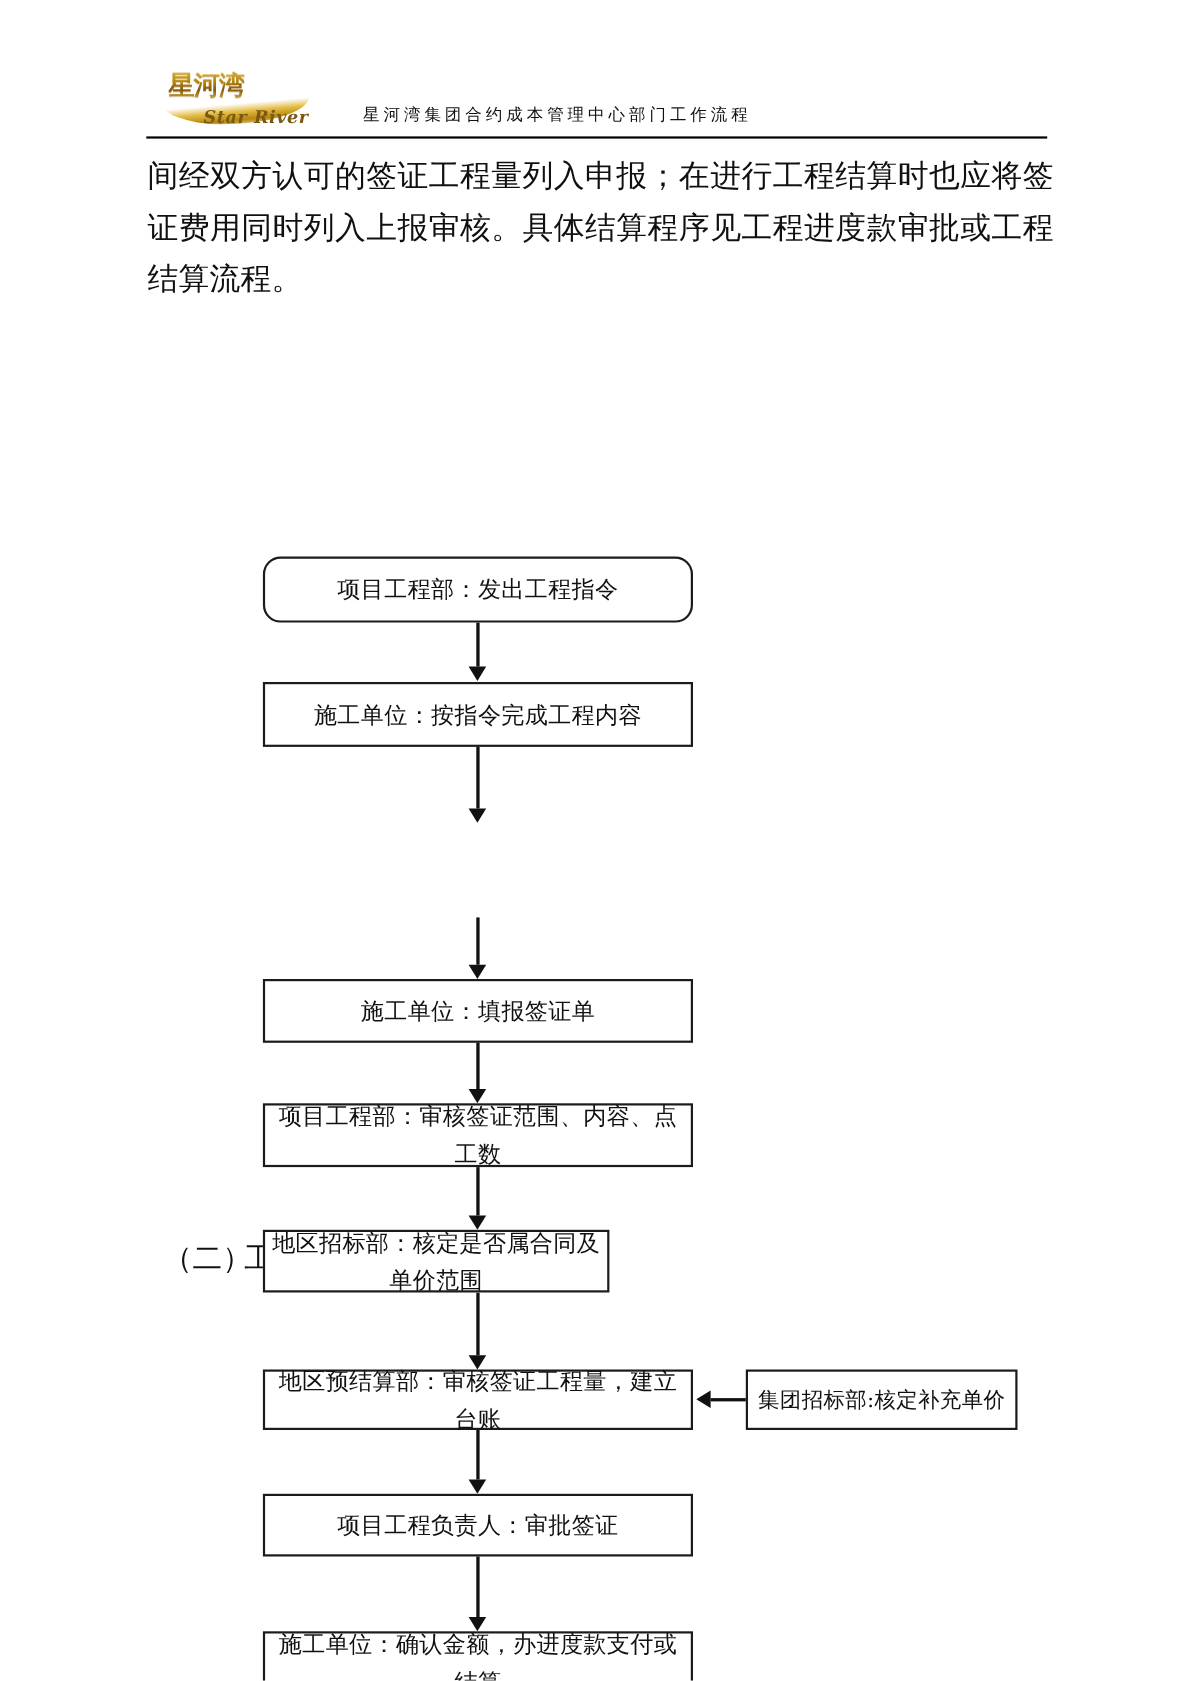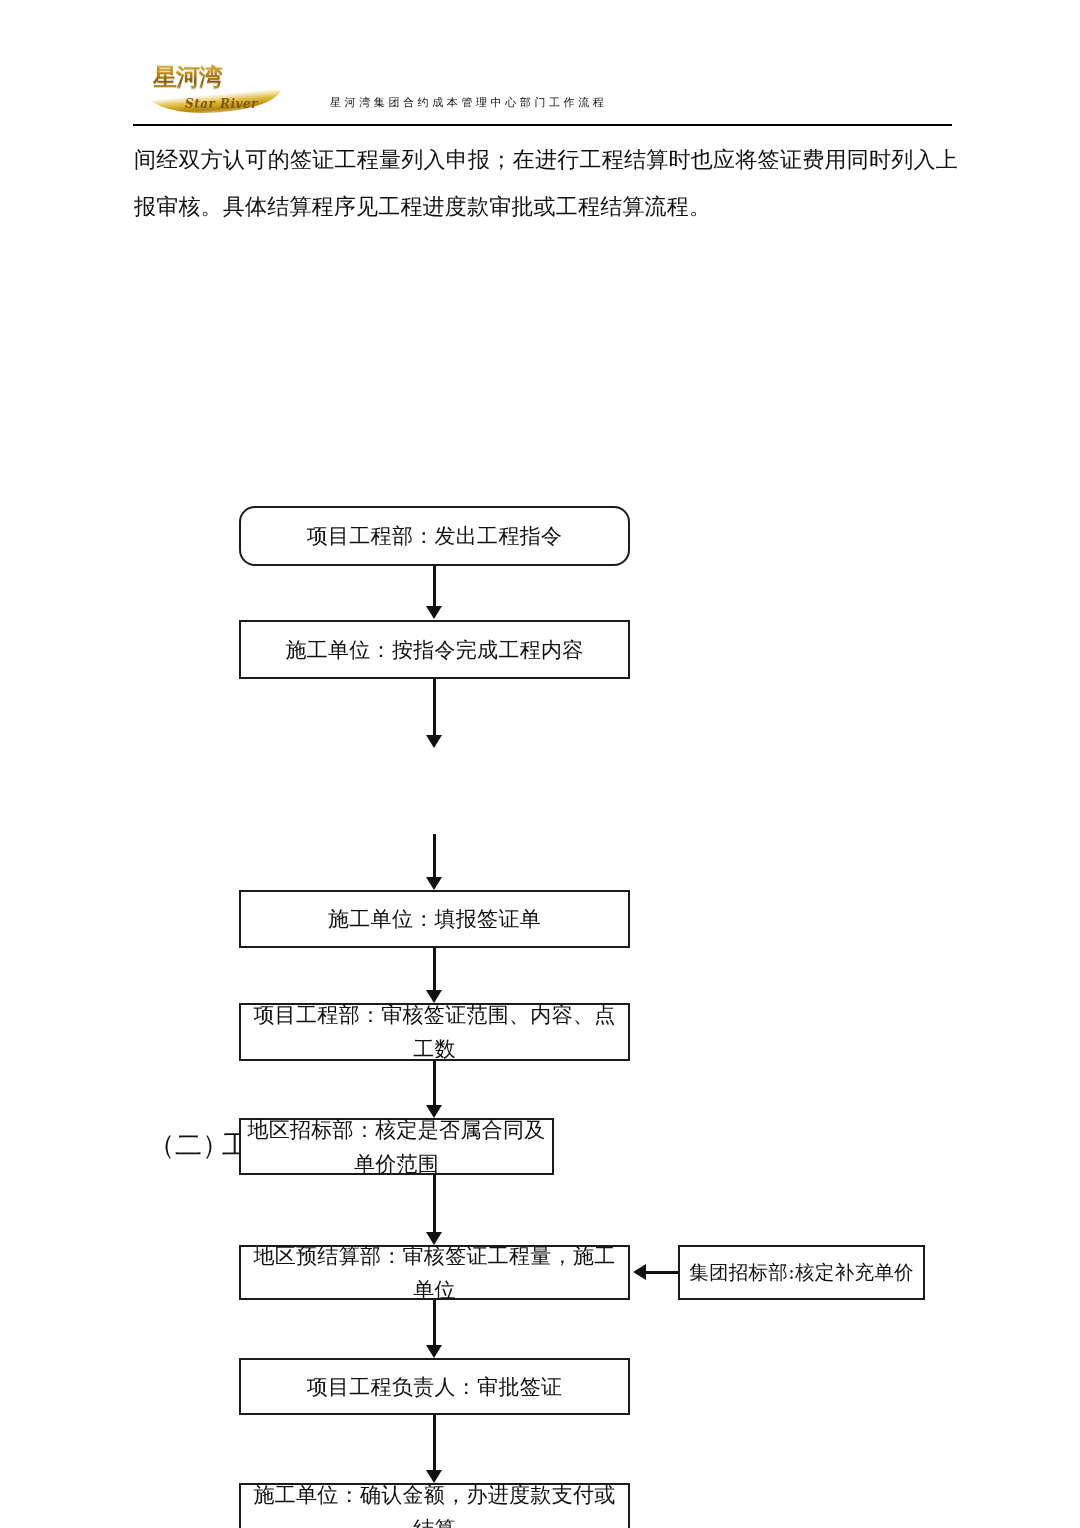--- a/index.html
+++ b/index.html
@@ -60,52 +60,52 @@
     border-radius: 0 0 60% 45% / 0 0 100% 90%;
     transform: skewX(-6deg);
   }
   .logo-en {
     position: absolute;
     left: 40px;
     top: 40px;
     font-family: "DejaVu Serif", "Liberation Serif", serif;
     font-style: italic;
     font-weight: 700;
-    font-size: 12px;
+    font-size: 16px;
     letter-spacing: 0.5px;
     color: #7a5a10;
     white-space: nowrap;
   }
   .header-title {
     position: absolute;
     left: 330px;
     top: 95px;
     font-family: "DejaVu Sans", "Liberation Sans", sans-serif;
-    font-size: 11px;
+    font-size: 15px;
     letter-spacing: 3.6px;
     color: #111111;
     white-space: nowrap;
   }
   .header-rule {
     position: absolute;
     left: 133px;
     top: 124px;
     width: 819px;
     height: 0;
     border-top: 2.2px solid #000000;
   }
 
   
   .body-text {
     position: absolute;
     left: 134px;
     top: 136px;
     width: 824px;
     font-family: Liberation Sans, sans-serif;
-    font-size: 22px;
+    font-size: 28px;
     line-height: 47px;
     color: #101010;
     letter-spacing: 0.2px;
     text-align: justify;
   }
 
   
   .flow {
     position: absolute;
     left: 0;
@@ -220,21 +220,21 @@
     <div class="arrowhead-down" style="left:426px; top:990px;"></div>
 
     <div class="fbox" style="left:239px; top:1003px; width:391px; height:58px;">项目工程部：审核签证范围、内容、点工数</div>
     <div class="connector" style="left:433px; top:1061px; height:44px;"></div>
     <div class="arrowhead-down" style="left:426px; top:1105px;"></div>
 
     <div class="fbox" style="left:239px; top:1118px; width:315px; height:57px; z-index:2;">地区招标部：核定是否属合同及单价范围</div>
     <div class="connector" style="left:433px; top:1175px; height:57px;"></div>
     <div class="arrowhead-down" style="left:426px; top:1232px;"></div>
 
-    <div class="fbox" style="left:239px; top:1245px; width:391px; height:55px;">地区预结算部：审核签证工程量，施工单位</div>
+    <div class="fbox" style="left:239px; top:1245px; width:391px; height:55px;">地区预结算部：审核签证工程量，建立台账</div>
 
     <div class="fbox small" style="left:678px; top:1245px; width:247px; height:55px;">集团招标部:核定补充单价</div>
     <div class="connector-h" style="left:646px; top:1271px; width:32px;"></div>
     <div class="arrowhead-left" style="left:633px; top:1264px;"></div>
 
     <div class="connector" style="left:433px; top:1300px; height:45px;"></div>
     <div class="arrowhead-down" style="left:426px; top:1345px;"></div>
 
     <div class="fbox" style="left:239px; top:1358px; width:391px; height:57px;">项目工程负责人：审批签证</div>
     <div class="connector" style="left:433px; top:1415px; height:55px;"></div>

